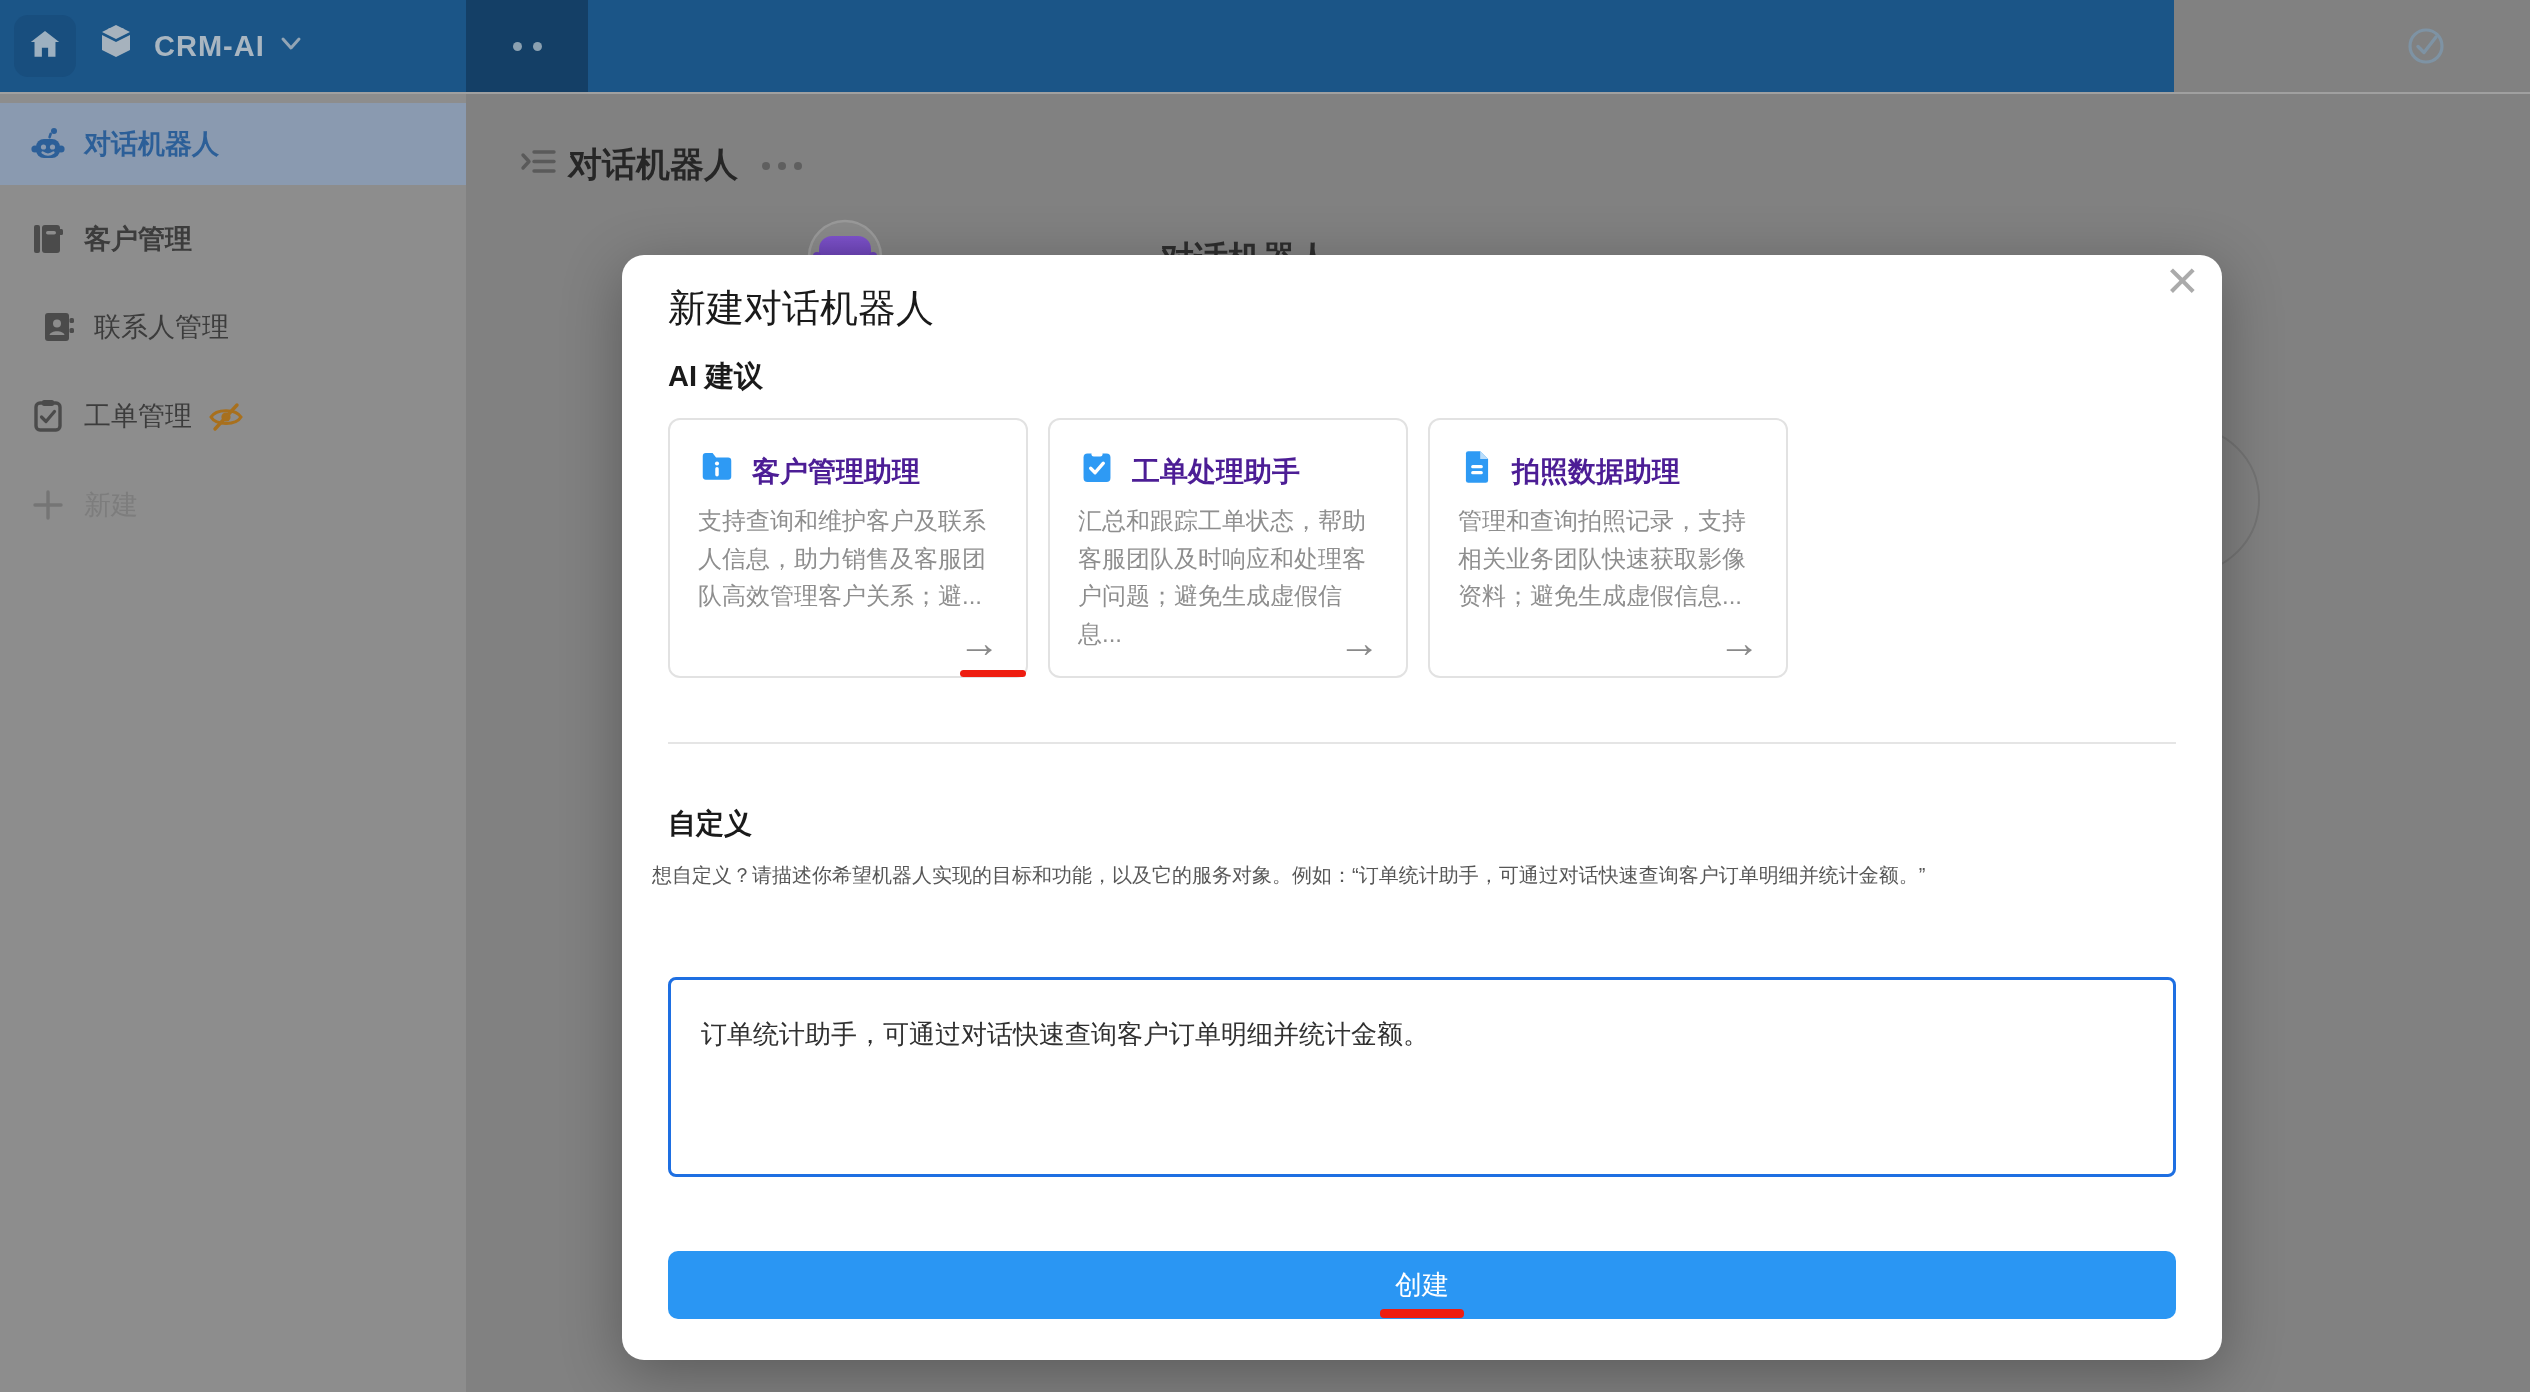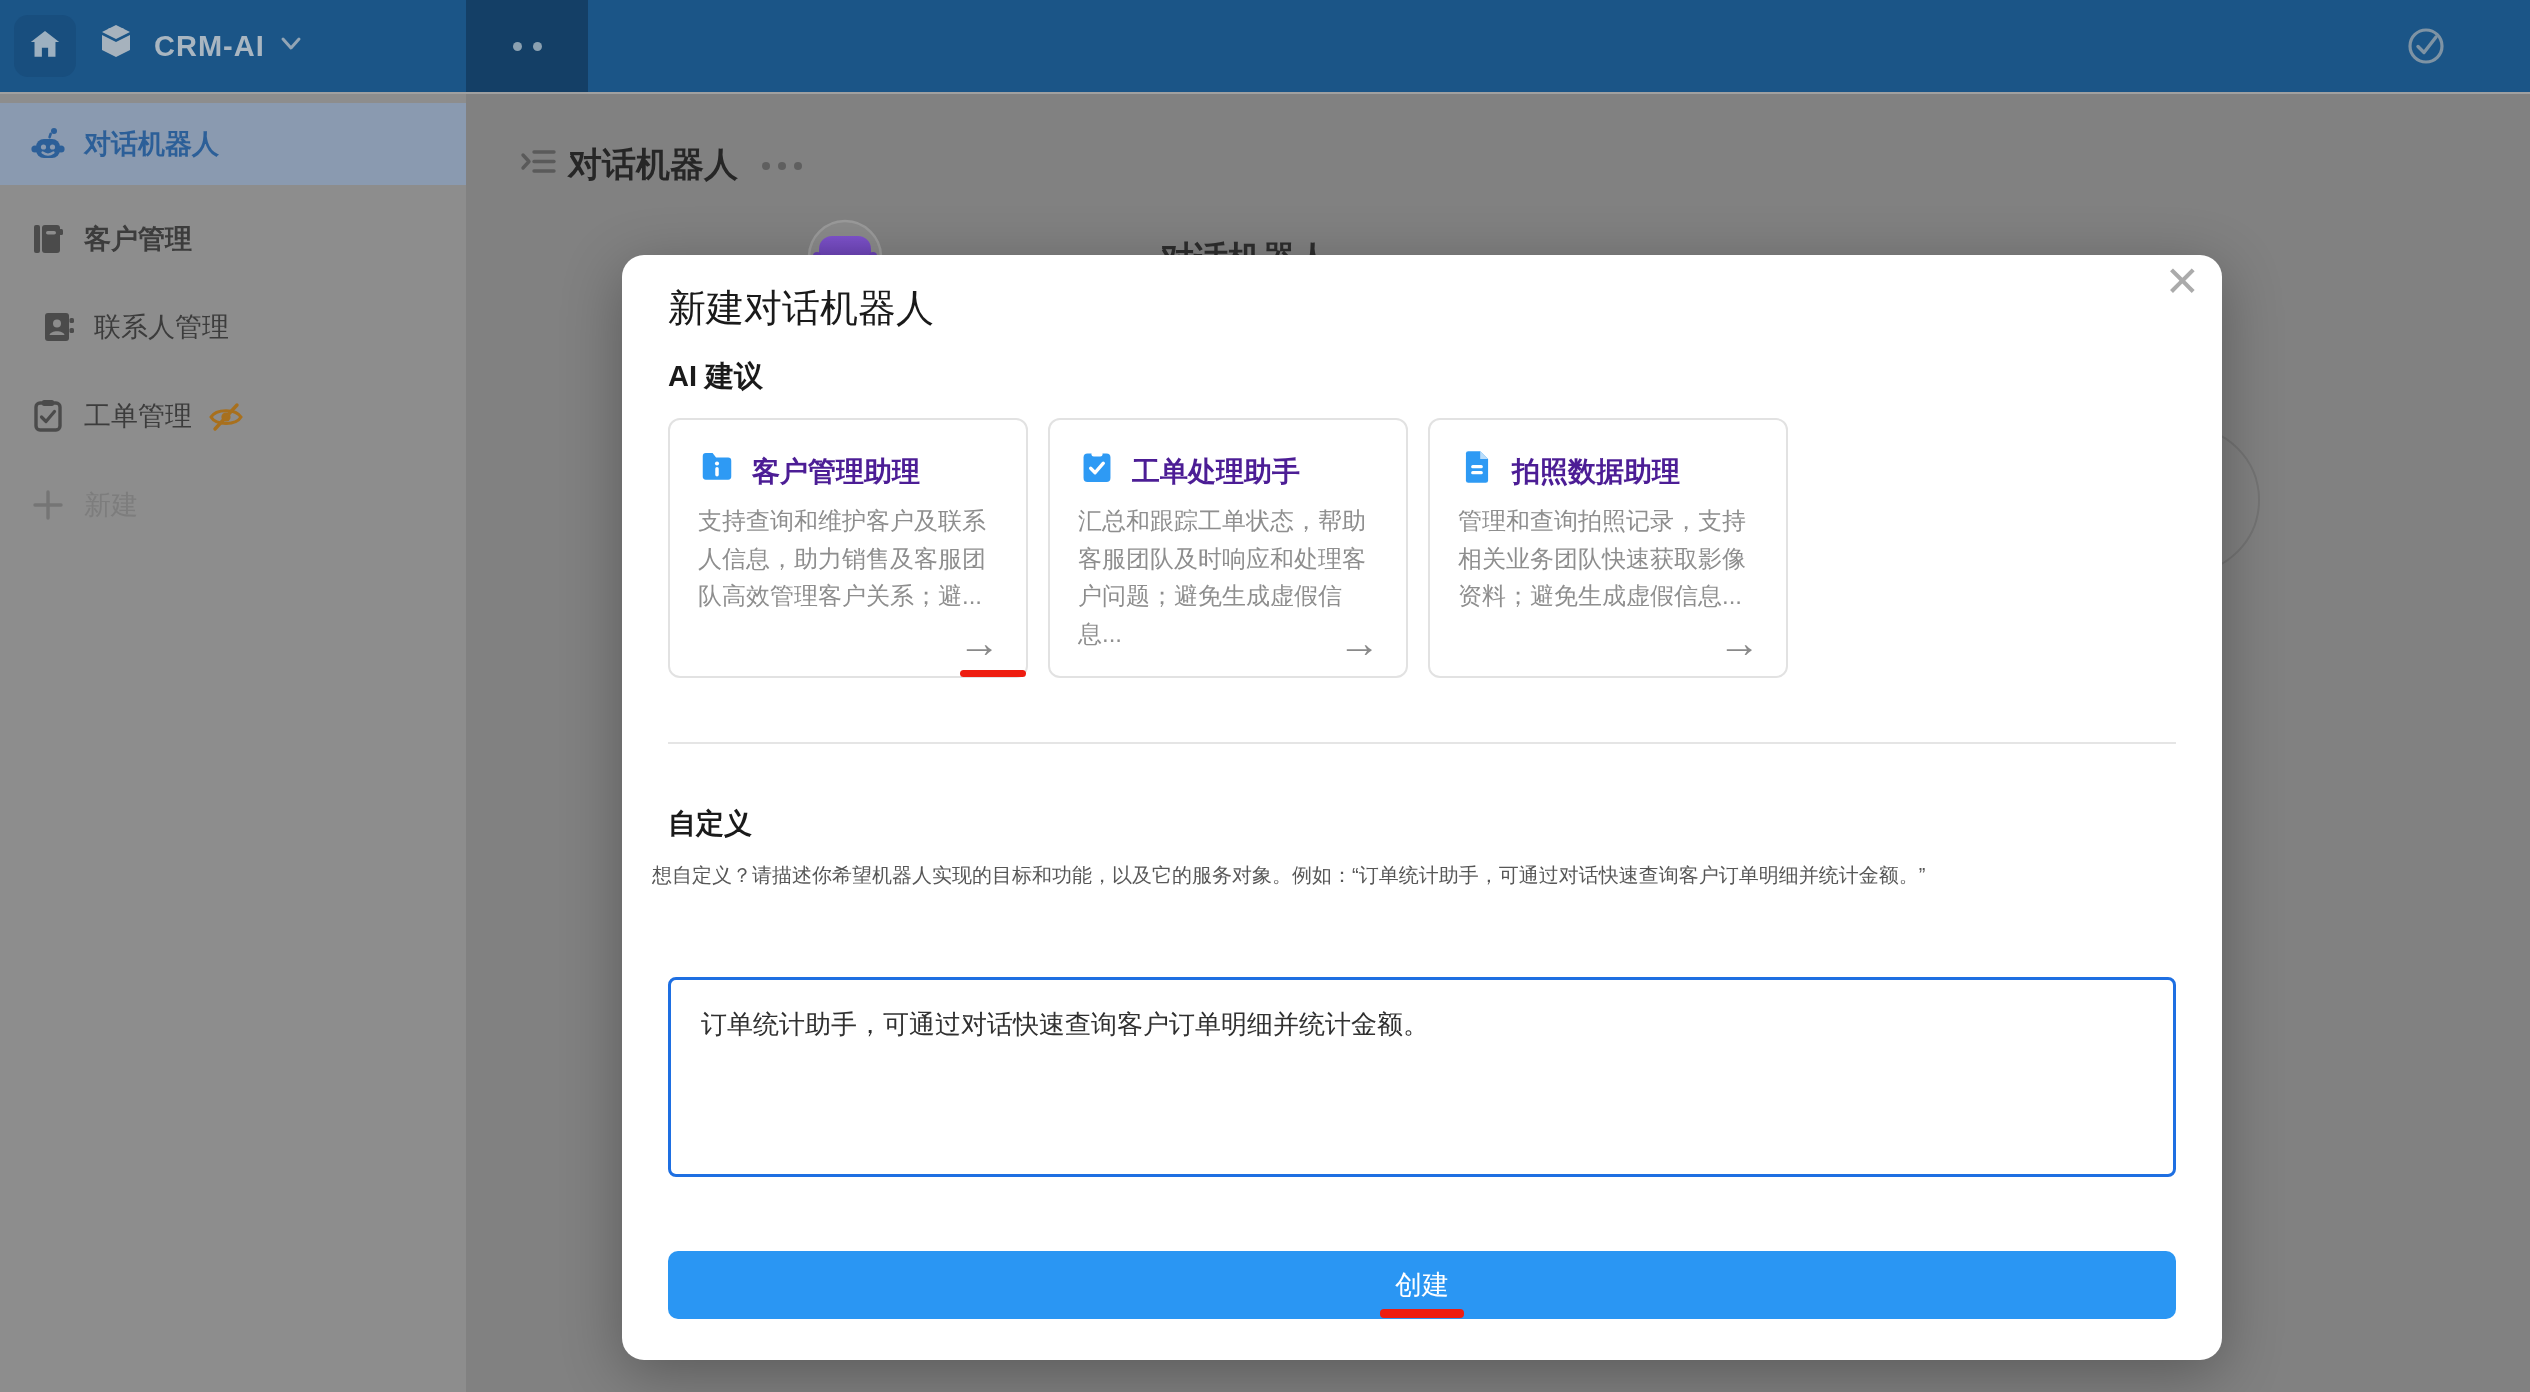--- a/index.html
+++ b/index.html
@@ -1,21 +1,21 @@
 <!DOCTYPE html>
 <html><head>
 <meta charset="utf-8">
 <style>
   * { margin:0; padding:0; box-sizing:border-box; }
   html,body { width:2530px; height:1392px; }
   body { font-family:"Liberation Sans","DejaVu Sans",sans-serif; overflow:hidden; }
   .screen { position:relative; width:2530px; height:1392px; background:#818181; overflow:hidden; }
 
   
-  .app-header { position:absolute; left:0; top:0; width:2530px; height:92px; background:#1b5587; }
+  .app-header { position:absolute; left:0; top:0; width:2174px; height:92px; background:#1b5587; }
   .home-btn { position:absolute; left:14px; top:15px; width:62px; height:62px; border-radius:14px; background:#184e7e; display:flex; align-items:center; justify-content:center; }
   .app-switcher { position:absolute; left:92px; top:0; height:92px; display:flex; align-items:center; gap:14px; }
   .app-name { font-size:29px; font-weight:bold; color:#a9b6c1; letter-spacing:1px; }
   .app-tab { position:absolute; left:466px; top:0; width:122px; height:92px; background:#143f66; display:flex; align-items:center; justify-content:center; gap:11px; }
   .app-tab .dot { width:9px; height:9px; border-radius:50%; background:#8ba0b0; }
   .header-check { position:absolute; left:2404px; top:24px; width:44px; height:44px; }
 
   
   .sidebar { position:absolute; left:0; top:92px; width:466px; height:1300px; background:#8d8d8d; border-top:2px solid #a0a0a0; }
   .nav-item { position:absolute; left:0; width:466px; height:82px; display:flex; align-items:center; }
@@ -49,21 +49,21 @@
   .card-icon { position:absolute; left:28px; top:28px; width:38px; height:38px; }
   .card-title { position:absolute; left:82px; top:33px; font-size:28px; font-weight:bold; color:#4c1d95; }
   .card-desc { position:absolute; left:28px; top:82px; width:306px; font-size:24px; line-height:37.5px; color:#8e8e8e; }
   .card-arrow { position:absolute; right:26px; bottom:12px; font-size:42px; color:#8a8a8a; line-height:1; cursor:pointer; }
   .red-mark { position:absolute; background:#ee1d10; border-radius:4px; }
   .card .red-mark { left:290px; top:250px; width:66px; height:7px; }
 
   .modal-divider { position:absolute; left:46px; top:487px; width:1508px; height:2px; background:#e5e5e5; }
   .custom-label { position:absolute; left:46px; top:550px; font-size:28px; font-weight:bold; color:#1a1a1a; }
   .custom-hint { position:absolute; left:30px; top:598px; width:1512px; font-size:20px; line-height:44px; color:#575757; }
-  .prompt-input { position:absolute; left:46px; top:722px; width:1508px; height:200px; border:3px solid #1e6fe2; border-radius:8px; padding:24px 30px; font-size:26px; color:#303030; font-family:"Liberation Sans","DejaVu Sans",sans-serif; resize:none; outline:none; line-height:40px; }
+  .prompt-input { position:absolute; left:46px; top:722px; width:1508px; height:200px; border:3px solid #1e6fe2; border-radius:8px; padding:34px 30px; font-size:26px; color:#303030; font-family:"Liberation Sans","DejaVu Sans",sans-serif; resize:none; outline:none; line-height:40px; }
   .create-btn { position:absolute; left:46px; top:996px; width:1508px; height:68px; background:#2a96f3; border:none; border-radius:10px; color:#ffffff; font-size:27px; font-family:"Liberation Sans","DejaVu Sans",sans-serif; cursor:pointer; }
   .create-btn .red-mark { left:calc(50% - 42px); top:58px; width:84px; height:9px; }
 </style>
 </head>
 <body>
 
 <div class="screen">
 
   <div class="app-header">
     <div class="home-btn">

